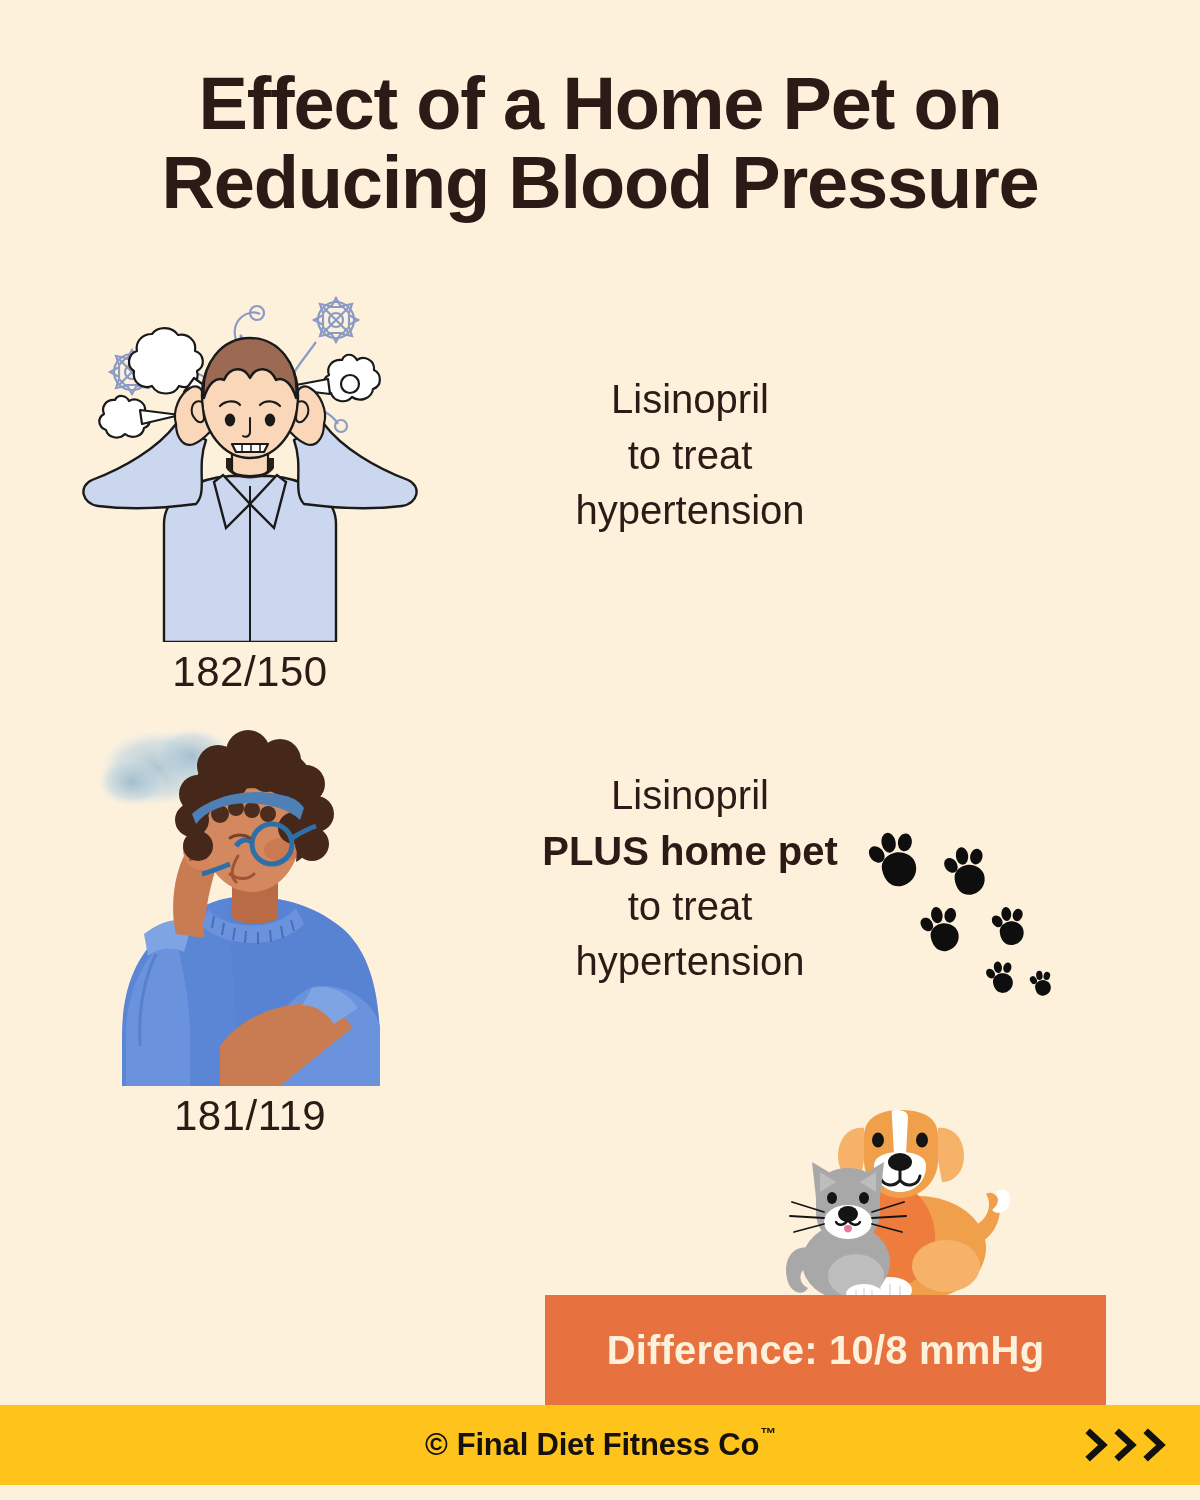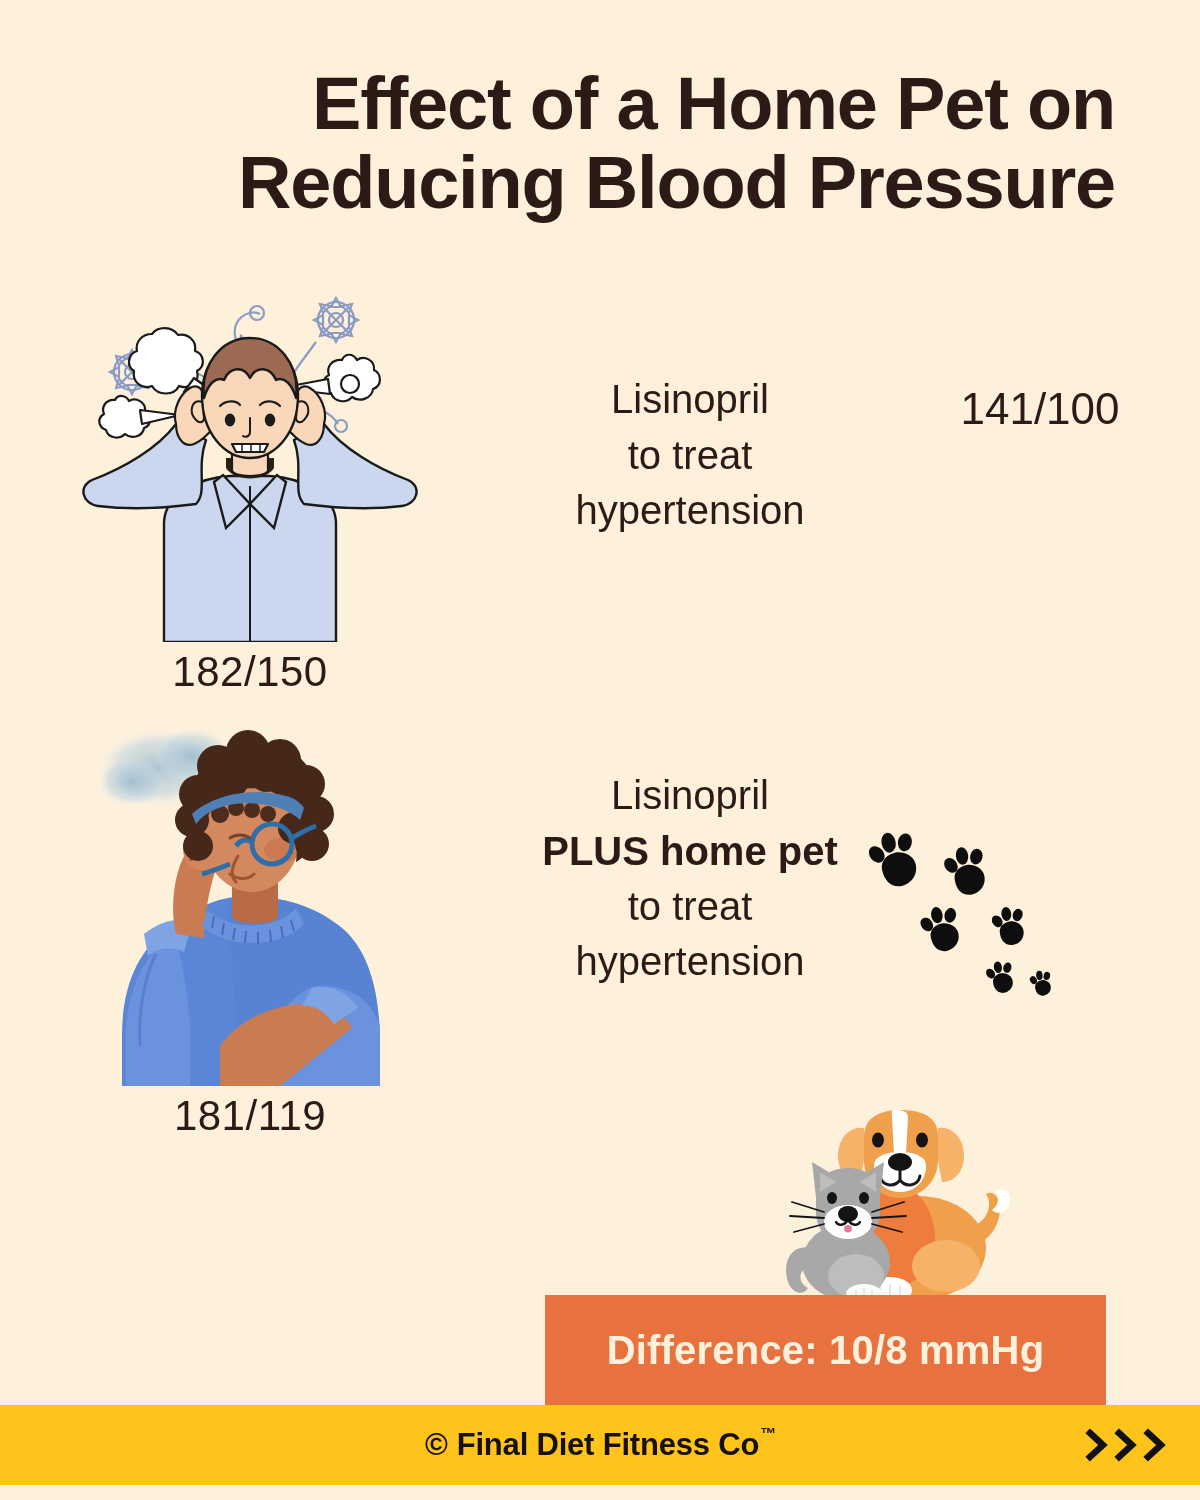--- a/index.html
+++ b/index.html
@@ -13,21 +13,21 @@
     background: #FDF1DC;
     font-family: "Liberation Sans", sans-serif;
     color: #2B1A16;
     overflow: hidden;
     position: relative;
   }
 
   
   .header {
     padding-top: 64px;
-    text-align: right;
+    text-align: center;
   }
   .title {
     font-size: 74px;
     font-weight: 700;
     line-height: 1.07;
     letter-spacing: -1.2px;
     color: #2B1A16;
     margin: 0 auto;
     max-width: 1030px;
   }
@@ -327,21 +327,20 @@
       </div>
       <div class="bp-baseline">182/150</div>
     </div>
 
     <div class="label-col">
       <div>Lisinopril</div>
       <div>to treat</div>
       <div>hypertension</div>
     </div>
 
-    <div class="value-col">141/100</div>
   </div>
 
   <div class="row" id="row-two">
 
     <div class="illus-col">
       <div class="illus-box">
         <svg viewBox="0 0 340 370" width="340" height="370" aria-hidden="true">
           <defs>
             <radialGradient id="puffGrad" cx="50%" cy="50%" r="50%">
               <stop offset="0%" stop-color="#9CB9CC" stop-opacity="0.85"></stop>

